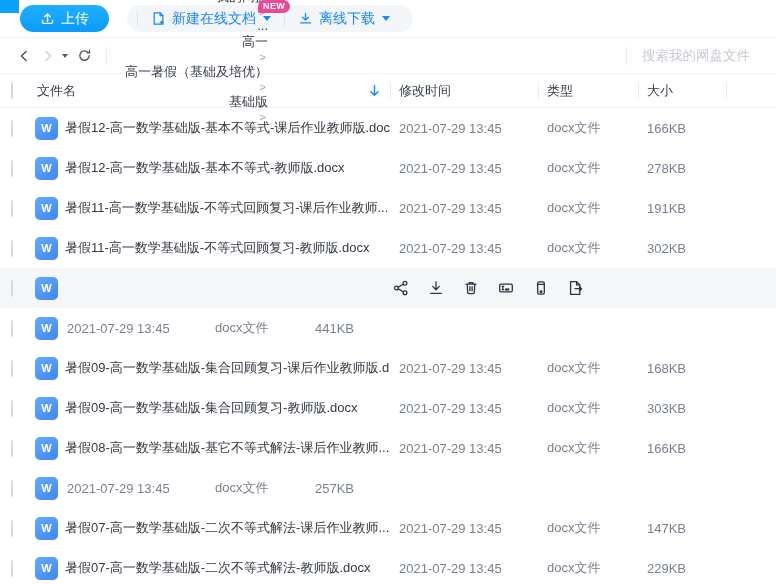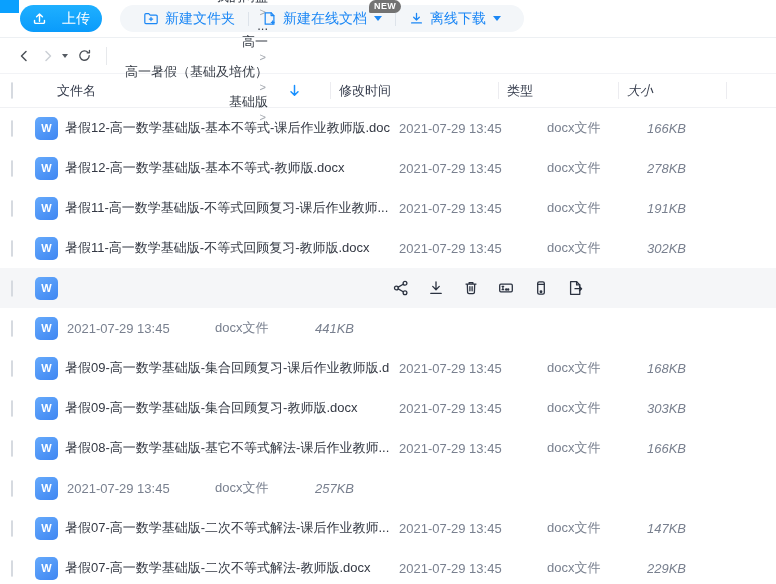--- a/index.html
+++ b/index.html
@@ -3,60 +3,60 @@
 <meta charset="utf-8">
 <style>
   * { margin:0; padding:0; box-sizing:border-box; }
   html,body { width:776px; height:584px; overflow:hidden; background:#fff;
     font-family:"Liberation Sans","DejaVu Sans",sans-serif; position:relative; }
 
   .corner-accent{ position:absolute; left:0; top:0; width:19px; height:13px; background:#0aa0fe; }
 
   
   .toolbar{ height:38px; border-bottom:1px solid #edf0f3; display:flex; align-items:center; padding-left:20px; }
-  .upload-btn{ height:27px; padding:0 12px; border:none; border-radius:14px; cursor:pointer;
+  .upload-btn{ height:27px; padding:0 20px; border:none; border-radius:14px; cursor:pointer;
     background:linear-gradient(180deg,#1fb0ff,#0a9bfb); color:#fff; font-size:14px;
-    display:flex; align-items:center; gap:15px; font-family:inherit; }
+    display:flex; align-items:center; gap:6px; font-family:inherit; }
   .action-pill{ margin-left:18px; height:27px; background:#f3f6f9; border-radius:14px;
     display:flex; align-items:center; padding:0 10px; }
   .pill-item{ display:flex; align-items:center; gap:6px; color:#1b87f5; font-size:14px;
     padding:0 13px; position:relative; cursor:pointer; }
   .pill-sep{ width:1px; height:14px; background:#dde3ea; }
   .caret{ width:0; height:0; border-left:4px solid transparent; border-right:4px solid transparent;
     border-top:5px solid #1b87f5; margin-left:1px; }
-  .badge{ position:absolute; top:-10px; right:-6px; background:#737373; color:#fff; font-size:9px;
+  .badge{ position:absolute; top:-10px; right:-6px; background:#ec4899; color:#fff; font-size:9px;
     font-weight:bold; line-height:1; padding:2px 5px 2px; border-radius:8px 8px 8px 2px; letter-spacing:.3px; }
 
   
   .nav-row{ height:36px; border-bottom:1px solid #f2f3f6; display:flex; align-items:center;
     padding-left:12px; font-size:13px; }
   .nav-btn{ background:none; border:none; display:flex; align-items:center; justify-content:center;
     width:24px; height:24px; cursor:pointer; color:#555; }
   .nav-caret{ width:0; height:0; border-left:3.5px solid transparent; border-right:3.5px solid transparent;
     border-top:4.5px solid #565b63; margin:0 4px 0 2px; cursor:pointer; }
   .nav-divider{ width:1px; height:18px; background:#e7e9ec; margin:0 14px 0 10px; }
   .breadcrumb{ display:flex; align-items:flex-end; white-space:nowrap;flex-direction:column; }
   .bc-item{ color:#363c46; margin:0 4px; cursor:pointer; }
   .bc-sep{ color:#a2a7ae; font-size:11px; margin:0 6px; }
   .search{ margin-left:auto; display:flex; align-items:center; padding-right:8px; }
   .search-divider{ width:1px; height:18px; background:#e7e9ec; margin-right:15px; }
   .search input{ border:none; outline:none; font-size:13.5px; width:126px; color:#333; font-family:inherit; }
   .search input::placeholder{ color:#c6cad2; }
 
   
   .header-row{ height:34px; display:flex; align-items:center; border-bottom:1px solid #f0f1f4;
-    color:#363d4d; font-size:13px;gap:20px; }
+    color:#363d4d; font-size:13px; }
   .cell-check{ width:15px; margin-left:11px; flex:none; }
   .checkbox{ width:15px; height:15px; border:1px solid #d6dae0; border-radius:3px; background:#fff; cursor:pointer; }
   .header-name{ flex:1; margin-left:11px; display:flex; align-items:center; }
   .sort-icon{ margin-left:auto; margin-right:10px; display:flex; cursor:pointer; }
   .hcol{ position:relative; display:flex; align-items:center; height:100%; padding-left:9px; }
   .hcol::before{ content:''; position:absolute; left:0; top:8px; bottom:8px; width:1px; background:#ececf0; }
   .w-date{ width:148px; flex:none; } .w-type{ width:100px; flex:none; }
-  .w-size{ width:88px; flex:none;font-style:italic; }  .w-end{ width:50px; flex:none; }
+  .w-size{ width:88px; flex:none; }  .w-end{ width:50px; flex:none; }
 
   .file-list{ }
   .row{ height:40px; display:flex; align-items:center; font-size:13px; position:relative; }
   .row.hovered{ background:#f5f6f8; }
   .cell-icon{ width:23px; margin-left:9px; flex:none; }
   .word-icon{ width:23px; height:23px; border-radius:5px; background:linear-gradient(145deg,#66aafc,#3e86f2);
     color:#fff; font-size:11px; font-weight:bold; display:flex; align-items:center; justify-content:center; }
   .cell-name{ flex:1; margin-left:7px; color:#333843; white-space:nowrap; overflow:hidden; cursor:pointer; }
   .meta{ color:#79808f; padding-left:9px; }
   .row-actions{ position:absolute; left:392px; top:0; height:100%; display:none; align-items:center; gap:17px; }
@@ -75,29 +75,20 @@
     <span class="tb-icon">
       <svg width="15" height="15" viewBox="0 0 16 16" fill="none" stroke="#fff" stroke-width="1.5" stroke-linecap="round" stroke-linejoin="round">
         <path d="M8 11V3.4M4.9 6.2 8 3.1l3.1 3.1"></path>
           <path d="M2.7 10v2a1.2 1.2 0 0 0 1.2 1.2h8.2a1.2 1.2 0 0 0 1.2-1.2v-2"></path>
       </svg>
     </span>
     <span>上传</span>
   </button>
 
   <div class="action-pill">
-    <div class="pill-item">
-      <span class="tb-icon">
-        <svg width="16" height="15" viewBox="0 0 17 16" fill="none" stroke="#1b87f5" stroke-width="1.3" stroke-linecap="round" stroke-linejoin="round">
-          <path d="M1.9 12.3V4a1.2 1.2 0 0 1 1.2-1.2h3l1.5 1.6h6.3A1.2 1.2 0 0 1 15.1 5.6v6.7a1.2 1.2 0 0 1-1.2 1.2H3.1a1.2 1.2 0 0 1-1.2-1.2Z"></path>
-          <path d="M8.5 6.8v3.6M6.7 8.6h3.6"></path>
-        </svg>
-      </span>
-      <span>新建文件夹</span>
-    </div>
     <div class="pill-sep"></div>
     <div class="pill-item">
       <span class="tb-icon">
         <svg width="15" height="15" viewBox="0 0 16 16" fill="none" stroke="#1b87f5" stroke-width="1.3" stroke-linecap="round" stroke-linejoin="round">
           <path d="M3.4 1.9h6.3l3 3v9.2H3.4z"></path>
             <path d="M9.7 1.9v3h3"></path>
             <path d="M11.4 10.6v3M9.9 12.1h3"></path>
         </svg>
       </span>
       <span>新建在线文档</span>
@@ -141,20 +132,24 @@
       <span class="bc-item">我的网盘</span>
       <span class="bc-sep">&gt;</span>
       <span class="bc-item">...</span>
       <span class="bc-item">高一</span>
       <span class="bc-sep">&gt;</span>
       <span class="bc-item">高一暑假（基础及培优）</span>
       <span class="bc-sep">&gt;</span>
       <span class="bc-item">基础版</span>
       <span class="bc-sep">&gt;</span>
     </div>
+  <div class="search">
+    <div class="search-divider"></div>
+    <input type="text" placeholder="搜索我的网盘文件" style="">
+  </div>
 </div>
 
 <div class="header-row">
   <div class="cell-check"><span class="checkbox"></span></div>
   <div class="header-name">
     <span>文件名</span>
     <span class="sort-icon">
       <svg width="11" height="13" viewBox="0 0 11 13" fill="none" stroke="#1890ff" stroke-width="1.5" stroke-linecap="round" stroke-linejoin="round">
           <path d="M5.5 1.5v9.5M2 7.8l3.5 3.4L9 7.8"></path>
         </svg>

